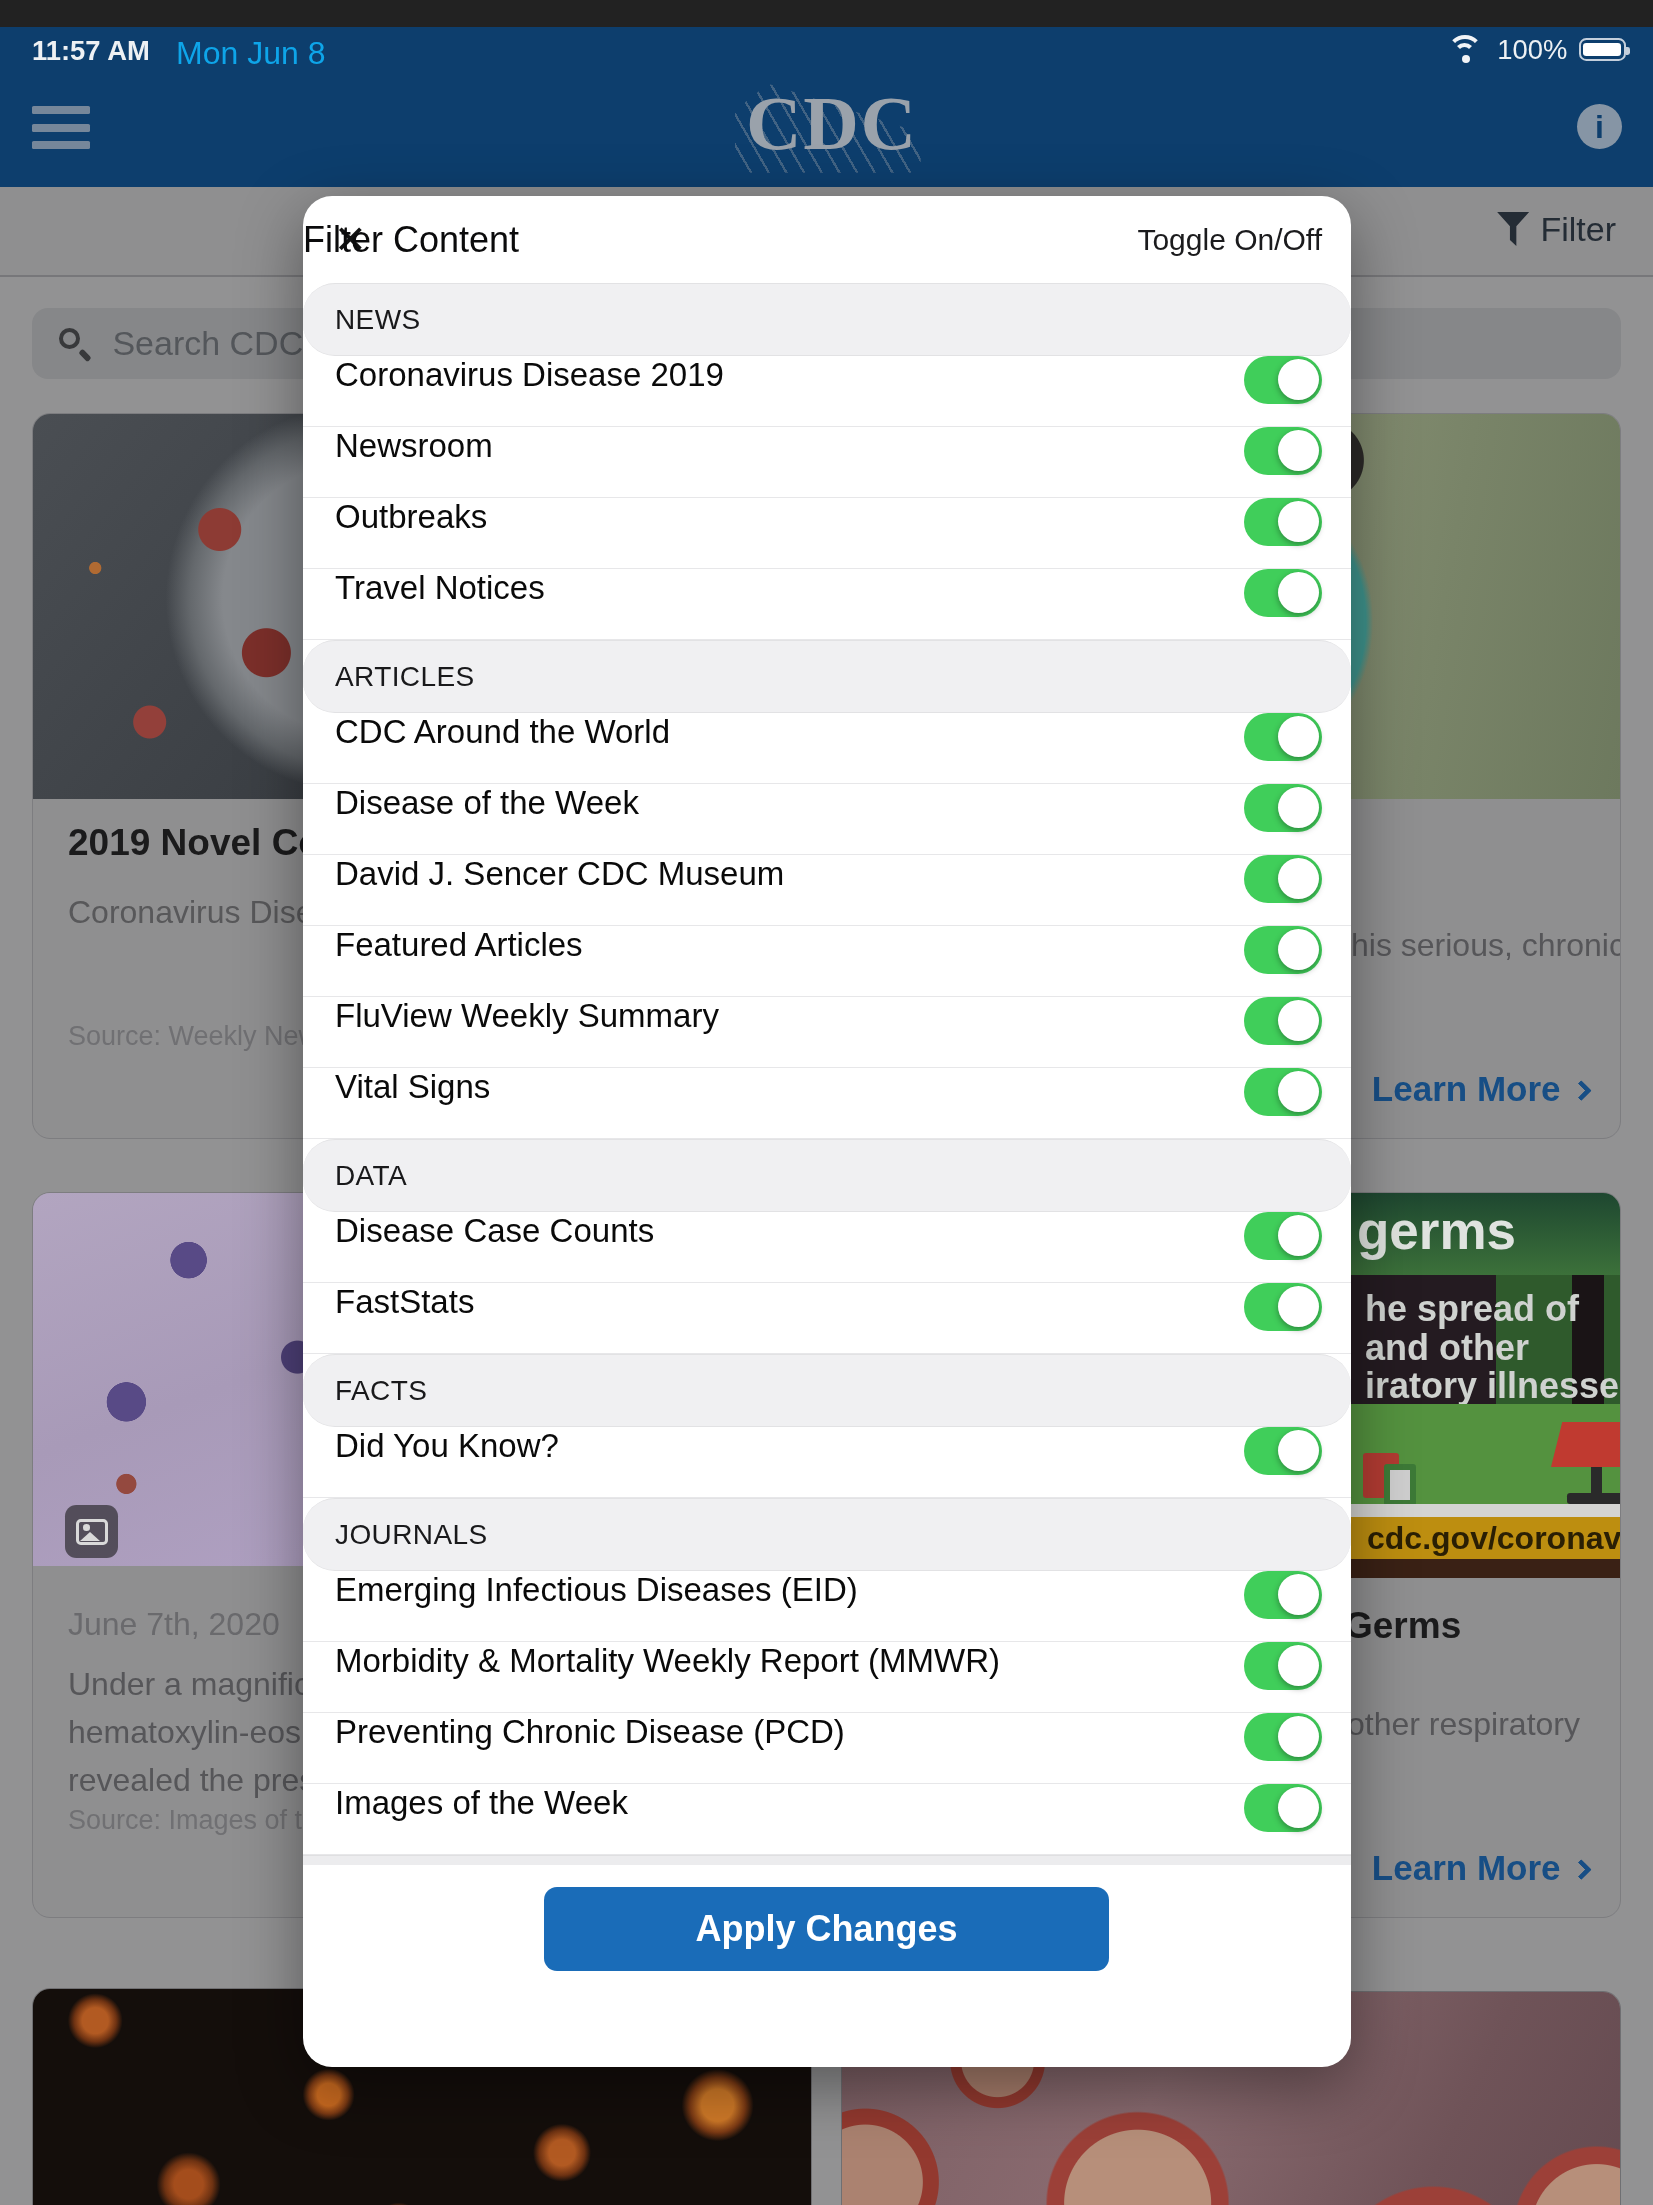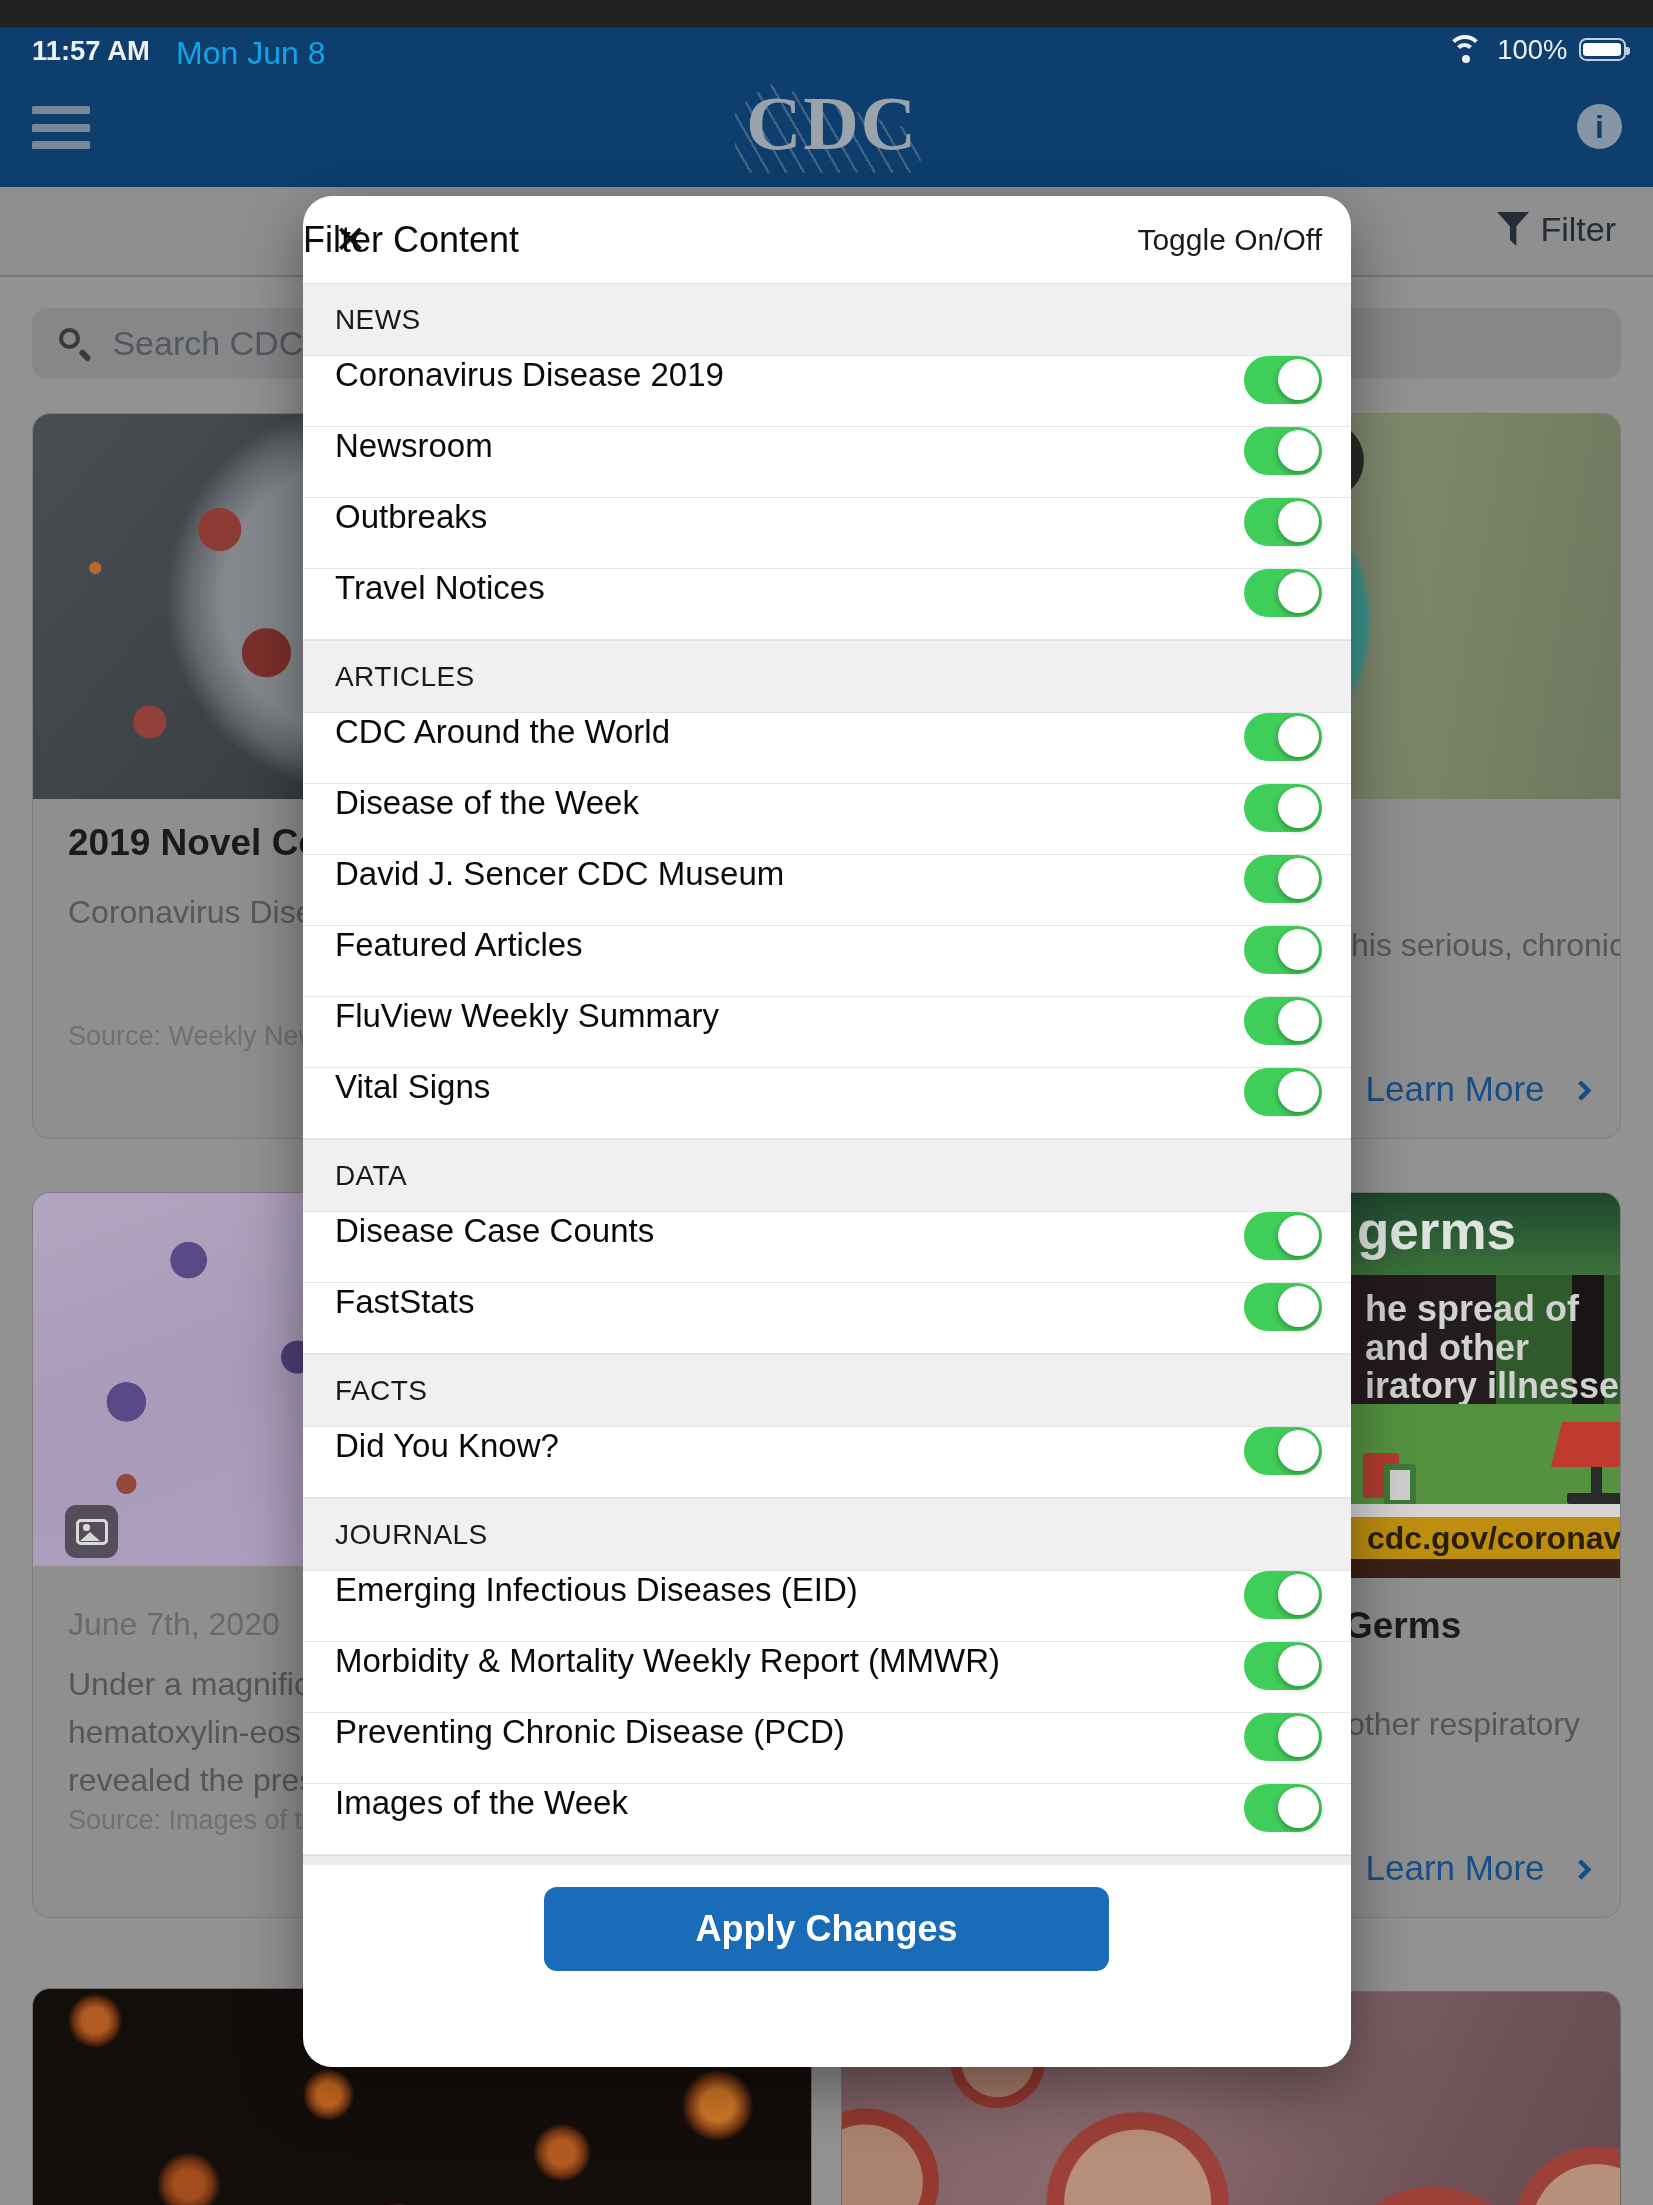--- a/index.html
+++ b/index.html
@@ -88,21 +88,21 @@
     radial-gradient(circle at 3% 72%,#ab8270 0 57px,#93392f 58px 73px,transparent 74px),
     radial-gradient(circle at 97% 90%,#b78f7a 0 65px,#9c4038 66px 82px,transparent 84px),
     radial-gradient(circle at 20% 26%,#a87e6c 0 36px,#93392f 37px 47px,transparent 48px),
     radial-gradient(circle at 76% 112%,#b78f7a 0 81px,#9c4038 82px 100px,transparent 102px),
     linear-gradient(115deg,#7c5f64,#8a6b70 40%,#6f5358 75%,#644a50);}
   .card-title{position:absolute;left:35px;font-size:37px;font-weight:600;color:#1b1b1c;white-space:nowrap;}
   .card-sub{position:absolute;left:35px;font-size:32px;color:#58585a;white-space:nowrap;}
   .card-src{position:absolute;left:35px;font-size:27px;color:#707073;white-space:nowrap;}
   .card-date{position:absolute;left:35px;font-size:32px;color:#6a6a6d;white-space:nowrap;}
   .card-body{position:absolute;font-size:32px;color:#565659;white-space:nowrap;line-height:48px;}
-  .learn{position:absolute;right:32px;display:flex;align-items:center;gap:29px;font-size:35px;font-weight:400;color:#174e85;cursor:pointer;}
+  .learn{position:absolute;right:32px;display:flex;align-items:center;gap:13px;font-size:35px;font-weight:700;color:#174e85;cursor:pointer;}
   .chev{width:14.5px;height:14.5px;border-top:5.7px solid #174e85;border-right:5.7px solid #174e85;border-radius:1.6px;transform:rotate(45deg);margin-top:1.6px;}
   .img-badge{position:absolute;left:32px;top:312px;width:53px;height:53px;background:rgba(25,25,25,.6);border-radius:11.3px;}
   .img-badge .frame{position:absolute;left:10.5px;top:13.7px;width:32px;height:26px;border:3.2px solid #d9d9d9;border-radius:4.8px;}
   .img-badge .sun{position:absolute;left:18px;top:19.4px;width:6.5px;height:6.5px;border-radius:50%;background:#d9d9d9;}
   .img-badge .mtn{position:absolute;left:14.5px;top:27px;width:0;height:0;border-left:10.5px solid transparent;border-right:10.5px solid transparent;border-bottom:9.7px solid #d9d9d9;}
 
   
   .germ-top{position:absolute;left:0;top:0;right:0;height:82px;background:linear-gradient(180deg,#1e4730,#3c713a);}
   .germ-word{position:absolute;left:515px;top:6.5px;color:#dfe3df;font-size:53px;font-weight:800;letter-spacing:0;}
   .germ-tv{position:absolute;left:0;top:82px;width:654px;height:129px;background:#241b21;}
@@ -123,21 +123,21 @@
 
   
   .dim{position:absolute;left:0;top:0;width:1653px;height:2205px;background:transparent;pointer-events:none;}
 
   
   .modal{position:absolute;left:303px;top:169px;width:1048px;height:1871px;background:#fff;border-radius:29px;box-shadow:0 19.4px 65px rgba(0,0,0,.4);overflow:hidden;}
   .m-head{position:relative;height:87px;display:flex;align-items:center;}
   .m-close{position:absolute;left:31px;top:21px;font-size:39px;color:#111;line-height:45px;cursor:pointer;}
   .m-title{position:absolute;left:0;right:0;text-align:left;font-size:36px;font-weight:400;color:#0b0b0c;}
   .m-hint{position:absolute;right:29px;font-size:30px;color:#1b1b1d;cursor:pointer;}
-  .m-sec{height:73px;background:#f0f0f2;border-top:1.6px solid #e2e2e4;border-bottom:1.6px solid #e2e2e4;display:flex;align-items:center;padding:0 32px;font-size:28px;font-weight:500;color:#19191b;letter-spacing:0.4px;}
+  .m-sec{height:73px;background:#f0f0f2;border-top:1.6px solid #e2e2e4;border-bottom:1.6px solid #e2e2e4;display:flex;align-items:center;padding:0 32px;font-size:28px;font-weight:500;color:#19191b;letter-spacing:0.4px;border-radius:32px;}
   .m-row{height:71px;background:#fff;border-bottom:1.6px solid #e7e7e9;display:flex;align-items:flex-start;justify-content:space-between;padding:0 29px 0 32px;}
   .m-row:last-of-type{border-bottom:none;}
   .m-label{font-size:33px;color:#0a0a0a;}
   .switch{position:relative;width:78px;height:48px;border-radius:24px;background:#40ce5a;flex:0 0 auto;cursor:pointer;}
   .switch:after{content:"";position:absolute;right:3.2px;top:3.2px;width:41px;height:41px;border-radius:50%;background:#fff;box-shadow:0 2.4px 6.5px rgba(0,0,0,.35);}
   .m-gap{height:9.7px;background:#ececee;border-top:1.6px solid #dfdfe1;}
   .m-footer{position:relative;height:131px;background:#fff;}
   .apply{position:absolute;left:241px;top:22.6px;width:565px;height:84px;background:#1a6cb8;border:none;border-radius:13px;color:#fff;font-size:36px;font-weight:600;cursor:pointer;}
 
   .home-ind{position:absolute;left:576px;top:2179px;width:500px;height:10.5px;border-radius:5.7px;background:#57575a;cursor:grab;}

